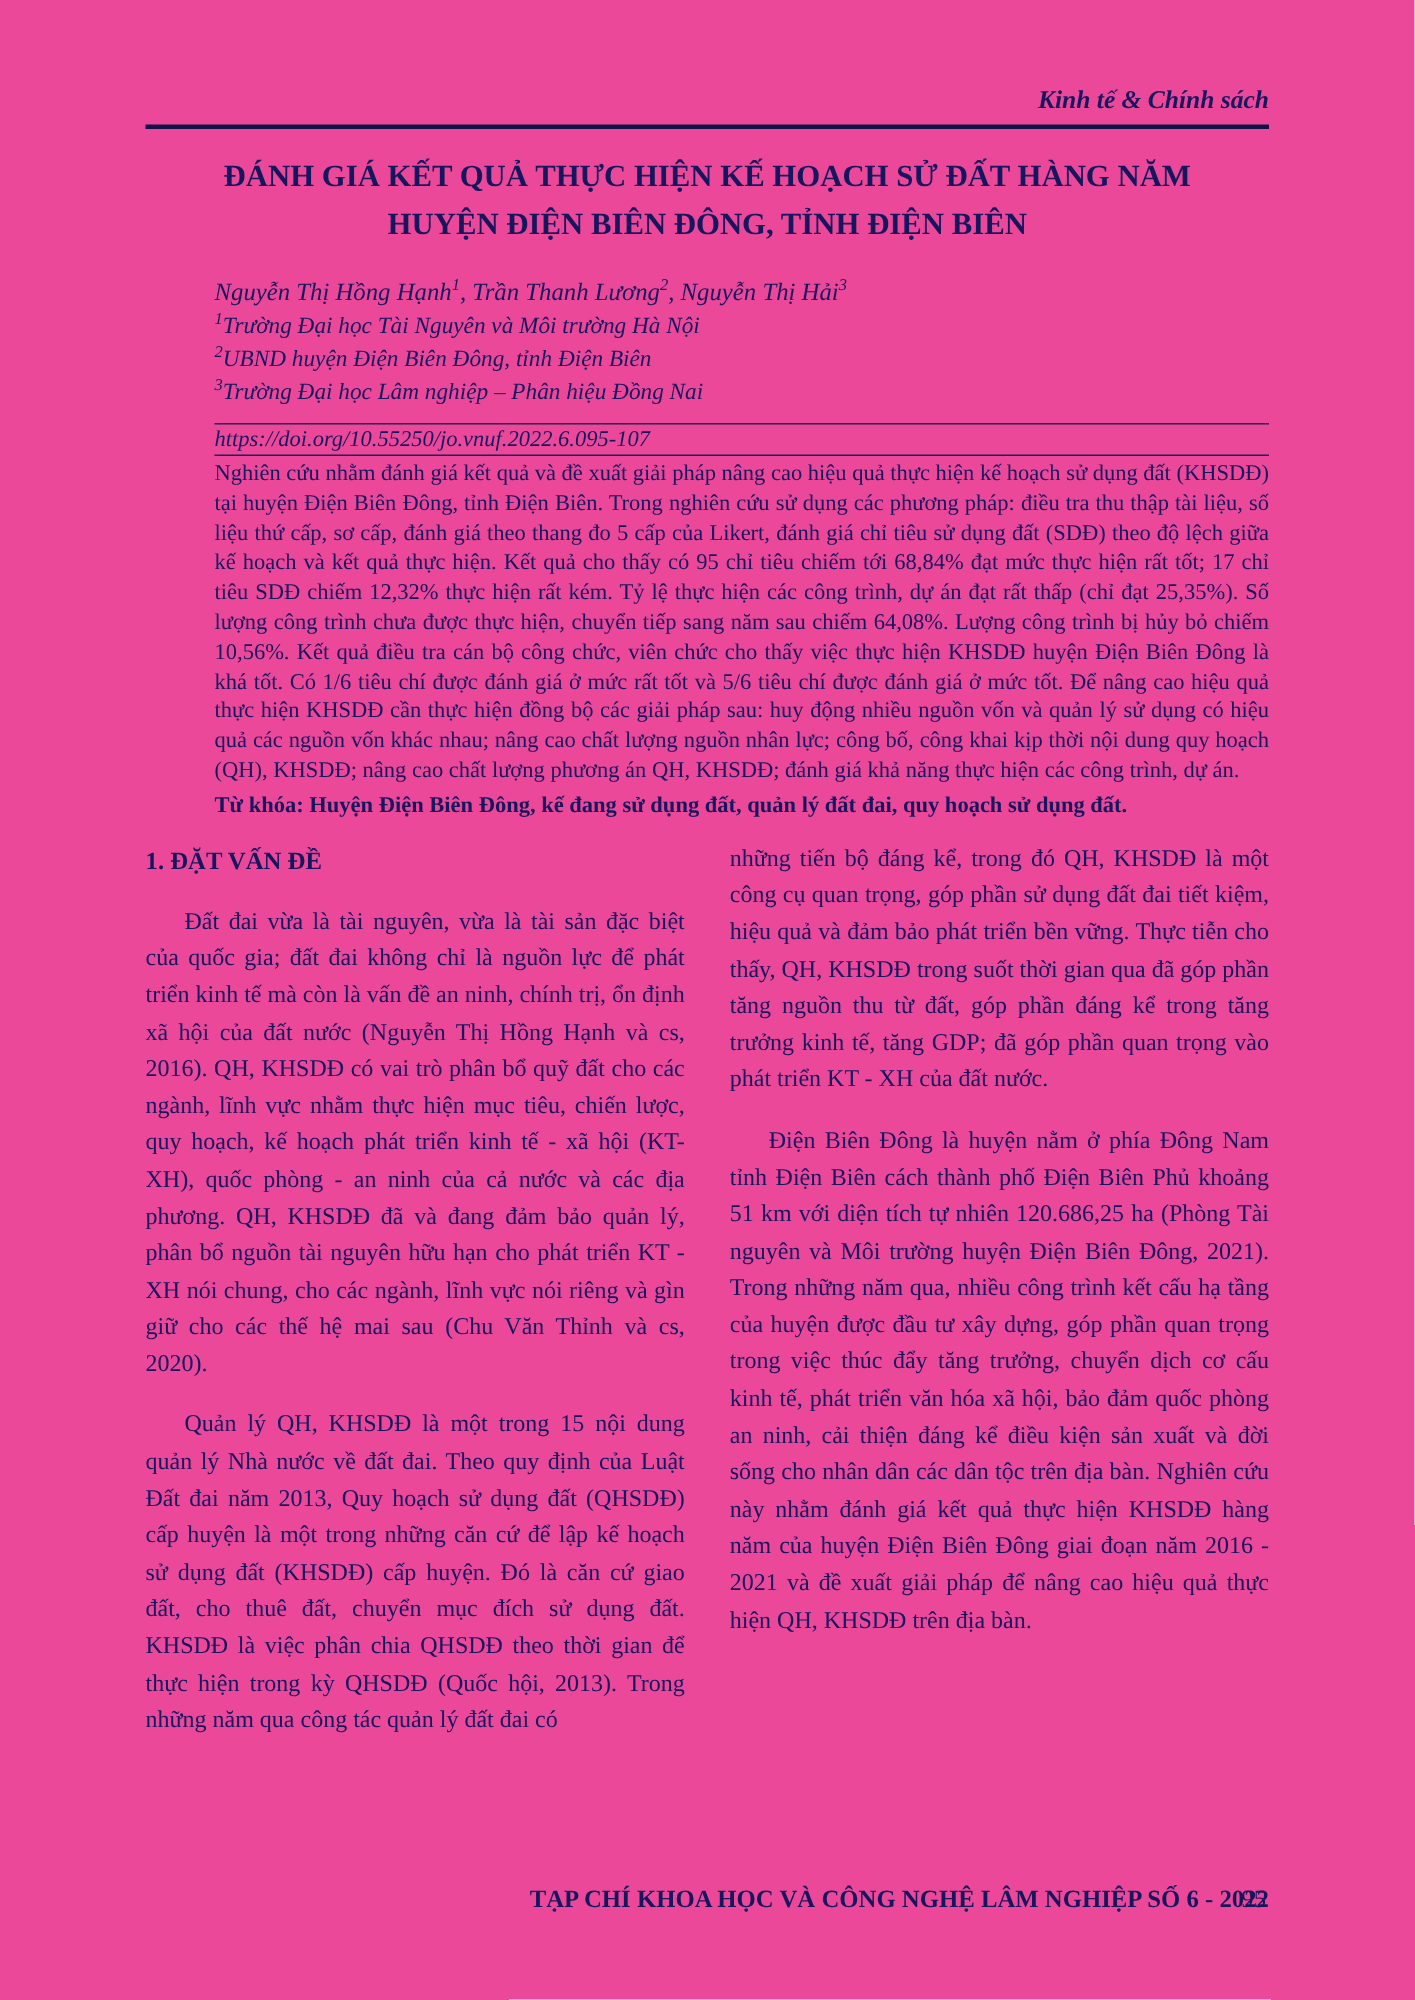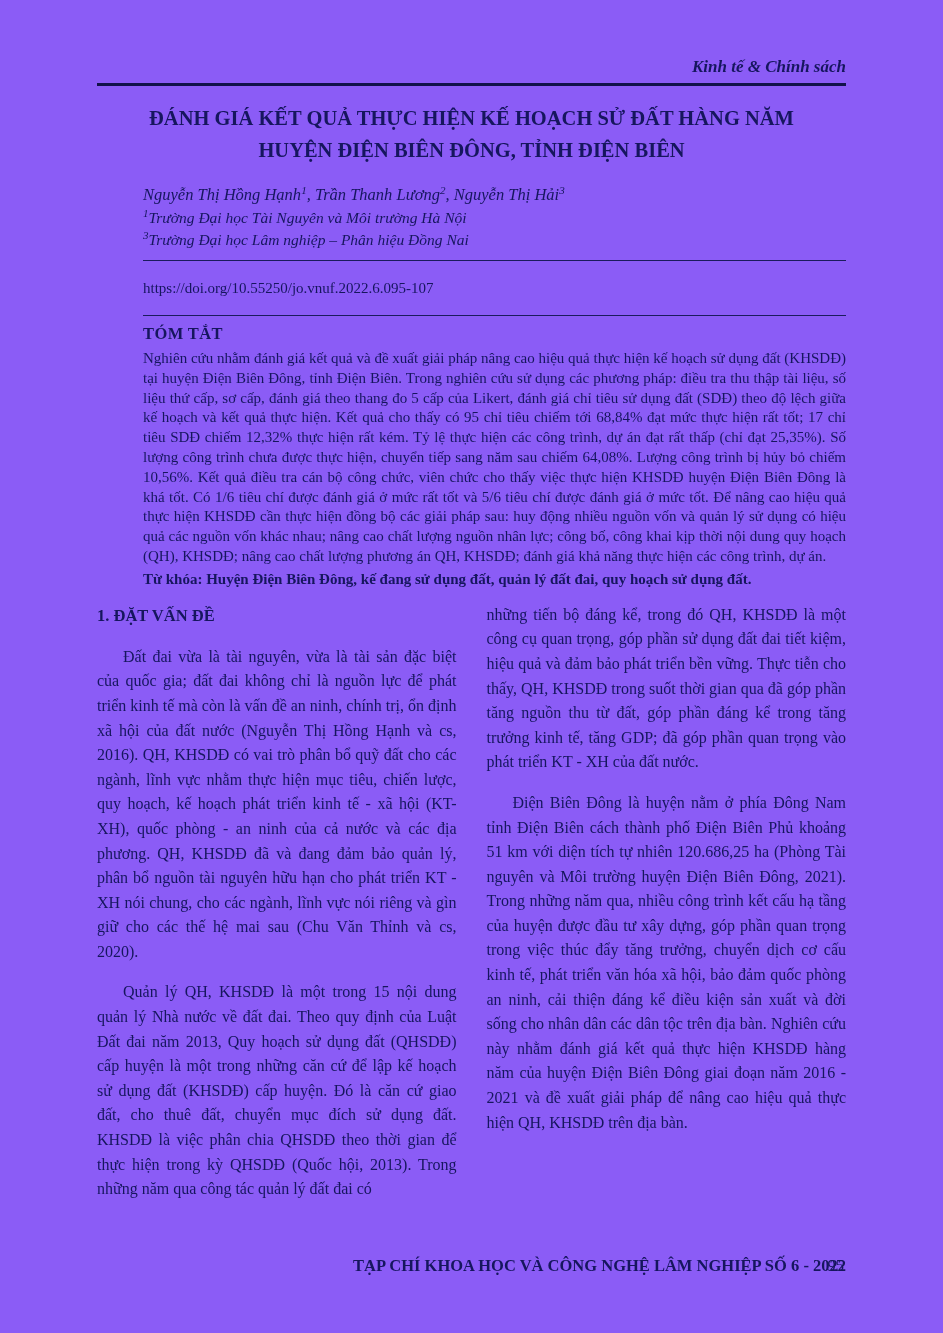--- a/index.html
+++ b/index.html
@@ -6,21 +6,21 @@
   html, body { background:#ffffff; }
   body {
     width:943px; height:1333px;
     font-family:"Liberation Serif","DejaVu Serif",serif;
     color:#16165e;
   }
   .page {
     position:relative;
     width:943px; height:1333px;
     padding:56px 97px 0 97px;
-    background:#8b5cf6;
+    background:#ec4899;
     overflow:hidden;
   }
   
   .running-head {
     text-align:right;
     font-style:italic;
     font-weight:bold;
     font-size:17px;
     line-height:22px;
     padding-bottom:5px;
@@ -49,21 +49,22 @@
   .affiliation {
     font-style:italic;
     font-size:15.5px;
     line-height:22px;
   }
   .rule-thin { height:1px; background:#1b1b5e; }
   .rule-a { margin-top:9px; }
   .doi {
     font-size:15px;
     line-height:20px;
-    margin:17px 0;
+    margin:0 0;
+    font-style:italic;
   }
   .abstract-heading {
     margin-top:6px;
     font-weight:bold;
     font-size:16.5px;
     line-height:24px;
     letter-spacing:0.4px;
   }
   .abstract {
     margin-top:3px;
@@ -123,27 +124,27 @@
   <div class="running-head">Kinh tế &amp; Chính sách</div>
   <div class="header-rule"></div>
 
   <h1 class="title"><span>ĐÁNH GIÁ KẾT QUẢ THỰC HIỆN KẾ HOẠCH SỬ ĐẤT HÀNG NĂM</span><br><span>HUYỆN ĐIỆN BIÊN ĐÔNG, TỈNH ĐIỆN BIÊN</span></h1>
 
   <div class="front">
 
     <p class="authors"><span>Nguyễn Thị Hồng Hạnh</span><sup>1</sup><span>, </span><span>Trần Thanh Lương</span><sup>2</sup><span>, </span><span>Nguyễn Thị Hải</span><sup>3</sup></p>
 
     <p class="affiliation"><sup>1</sup><span>Trường Đại học Tài Nguyên và Môi trường Hà Nội</span></p>
+    <p class="affiliation"><sup>2</sup><span>UBND huyện Điện Biên Đông, tỉnh Điện Biên</span></p>
     <p class="affiliation"><sup>3</sup><span>Trường Đại học Lâm nghiệp – Phân hiệu Đồng Nai</span></p>
 
     <div class="rule-thin rule-a"></div>
     <p class="doi">https://doi.org/10.55250/jo.vnuf.2022.6.095-107</p>
     <div class="rule-thin"></div>
 
-    <h2 class="abstract-heading">TÓM TẮT</h2>
     <p class="abstract">Nghiên cứu nhằm đánh giá kết quả và đề xuất giải pháp nâng cao hiệu quả thực hiện kế hoạch sử dụng đất (KHSDĐ) tại huyện Điện Biên Đông, tỉnh Điện Biên. Trong nghiên cứu sử dụng các phương pháp: điều tra thu thập tài liệu, số liệu thứ cấp, sơ cấp, đánh giá theo thang đo 5 cấp của Likert, đánh giá chỉ tiêu sử dụng đất (SDĐ) theo độ lệch giữa kế hoạch và kết quả thực hiện. Kết quả cho thấy có 95 chỉ tiêu chiếm tới 68,84% đạt mức thực hiện rất tốt; 17 chỉ tiêu SDĐ chiếm 12,32% thực hiện rất kém. Tỷ lệ thực hiện các công trình, dự án đạt rất thấp (chỉ đạt 25,35%). Số lượng công trình chưa được thực hiện, chuyển tiếp sang năm sau chiếm 64,08%. Lượng công trình bị hủy bỏ chiếm 10,56%. Kết quả điều tra cán bộ công chức, viên chức cho thấy việc thực hiện KHSDĐ huyện Điện Biên Đông là khá tốt. Có 1/6 tiêu chí được đánh giá ở mức rất tốt và 5/6 tiêu chí được đánh giá ở mức tốt. Để nâng cao hiệu quả thực hiện KHSDĐ cần thực hiện đồng bộ các giải pháp sau: huy động nhiều nguồn vốn và quản lý sử dụng có hiệu quả các nguồn vốn khác nhau; nâng cao chất lượng nguồn nhân lực; công bố, công khai kịp thời nội dung quy hoạch (QH), KHSDĐ; nâng cao chất lượng phương án QH, KHSDĐ; đánh giá khả năng thực hiện các công trình, dự án.</p>
     <p class="keywords"><span>Từ khóa:</span> <span>Huyện Điện Biên Đông, kế đang sử dụng đất, quản lý đất đai, quy hoạch sử dụng đất.</span></p>
 
   </div>
 
   <div class="columns">
     <div class="col">
       <h3 class="section-heading">1. ĐẶT VẤN ĐỀ</h3>
       <p class="indent">Đất đai vừa là tài nguyên, vừa là tài sản đặc biệt của quốc gia; đất đai không chỉ là nguồn lực để phát triển kinh tế mà còn là vấn đề an ninh, chính trị, ổn định xã hội của đất nước (Nguyễn Thị Hồng Hạnh và cs, 2016). QH, KHSDĐ có vai trò phân bổ quỹ đất cho các ngành, lĩnh vực nhằm thực hiện mục tiêu, chiến lược, quy hoạch, kế hoạch phát triển kinh tế - xã hội (KT-XH), quốc phòng - an ninh của cả nước và các địa phương. QH, KHSDĐ đã và đang đảm bảo quản lý, phân bổ nguồn tài nguyên hữu hạn cho phát triển KT - XH nói chung, cho các ngành, lĩnh vực nói riêng và gìn giữ cho các thế hệ mai sau (Chu Văn Thỉnh và cs, 2020).</p>
       <p class="indent">Quản lý QH, KHSDĐ là một trong 15 nội dung quản lý Nhà nước về đất đai. Theo quy định của Luật Đất đai năm 2013, Quy hoạch sử dụng đất (QHSDĐ) cấp huyện là một trong những căn cứ để lập kế hoạch sử dụng đất (KHSDĐ) cấp huyện. Đó là căn cứ giao đất, cho thuê đất, chuyển mục đích sử dụng đất. KHSDĐ là việc phân chia QHSDĐ theo thời gian để thực hiện trong kỳ QHSDĐ (Quốc hội, 2013). Trong những năm qua công tác quản lý đất đai có</p>

